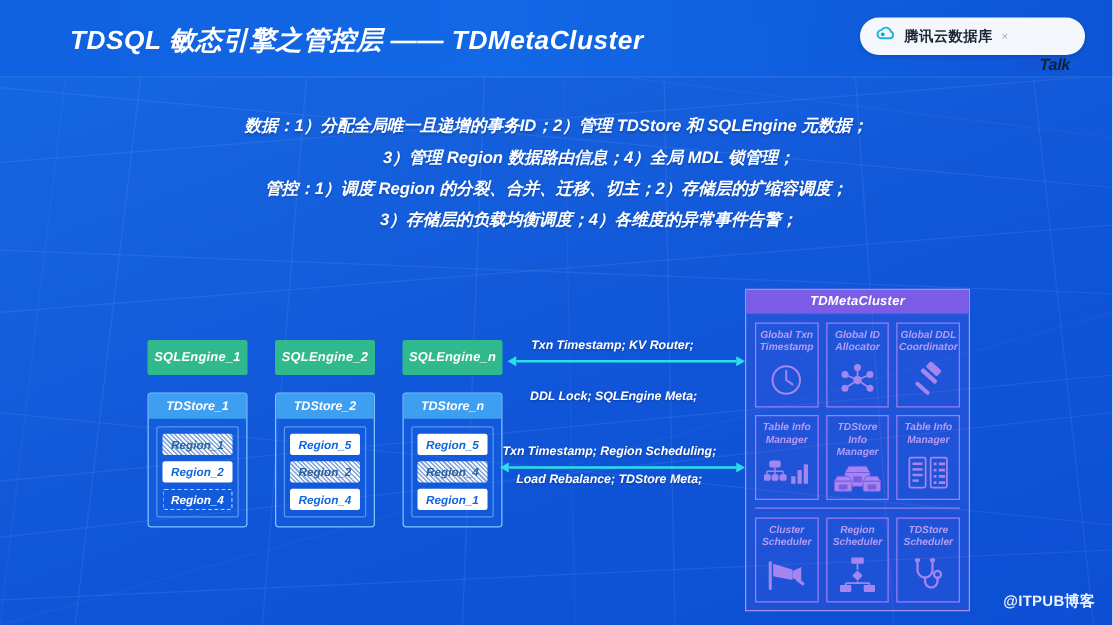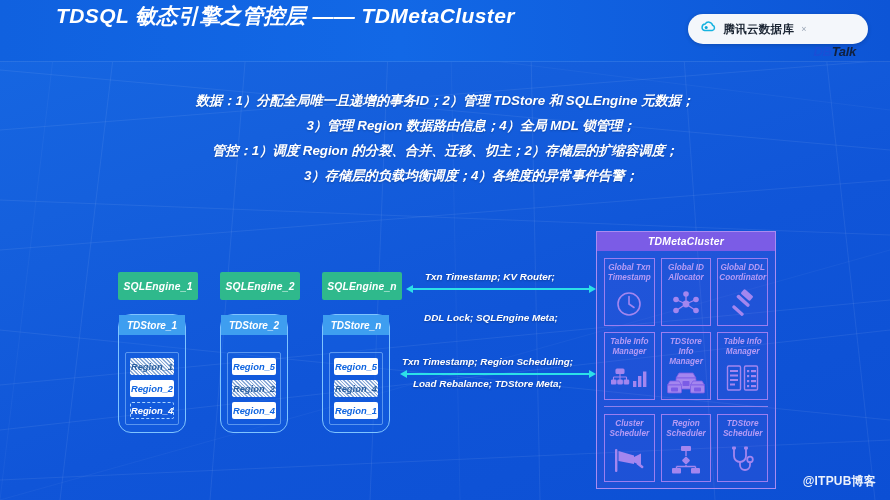--- a/index.html
+++ b/index.html
@@ -24,21 +24,21 @@
 
   
   .header {
     position: absolute; left: 0; top: 0;
     width: 890px; height: 62px;
     background: linear-gradient(90deg, #1061df 0%, #1268e6 45%, #0d55d6 100%);
     border-bottom: 1px solid rgba(255,255,255,.10);
     display: flex; align-items: center;
   }
   .title {
-    position: absolute; left: 56px; top: 2px;
+    position: absolute; left: 56px; top: 18px;
     font-size: 21px; font-weight: 700; font-style: italic;
     color: #ffffff; letter-spacing: .4px; white-space: nowrap;
   }
   .logo-pill {
     position: absolute; right: 22px; top: 14px;
     height: 30px; padding: 0 12px;
     background: #f4f7fb; border-radius: 15px;
     display: flex; align-items: center; gap: 7px;
     box-shadow: 0 1px 4px rgba(0,0,0,.18);
   }
@@ -67,34 +67,34 @@
   .col.c3 { left: 204px; }
 
   .sqlengine {
     height: 28px; border-radius: 2px;
     background: #2fb98c;
     display: flex; align-items: center; justify-content: center;
     color: #fff; font-size: 10.3px; font-weight: 700; font-style: italic;
     letter-spacing: .2px; white-space: nowrap;
   }
   .tdstore {
-    position: absolute; top: 42px; left: 0; width: 68px;
-    border: 1.4px solid #7fc4ff; border-radius: 13px;
+    position: absolute; top: 42px; left: 0; width: 80px;
+    border: 1.4px solid #7fc4ff; border-radius: 3px;
     background: rgba(22,104,230,.25);
     padding: 0 0 7px 0;
   }
   .tdstore-hd {
     height: 20px; margin: 0;
     background: #3e9ef0;
     display: flex; align-items: center; justify-content: center;
     color: #ffffff; font-size: 10px; font-weight: 700; font-style: italic;
     white-space: nowrap;
   }
   .region-wrap {
-    margin: 17px 6px 0 6px;
+    margin: 6px 6px 0 6px;
     border: 1px solid rgba(150,200,255,.55);
     border-radius: 2px; padding: 5px 4px;
     display: flex; flex-direction: column; gap: 5px;
   }
   .region {
     height: 17px; border-radius: 2px;
     display: flex; align-items: center; justify-content: center;
     font-size: 9.4px; font-weight: 700; font-style: italic;
     color: #1166e0; white-space: nowrap;
     background: #ffffff;

